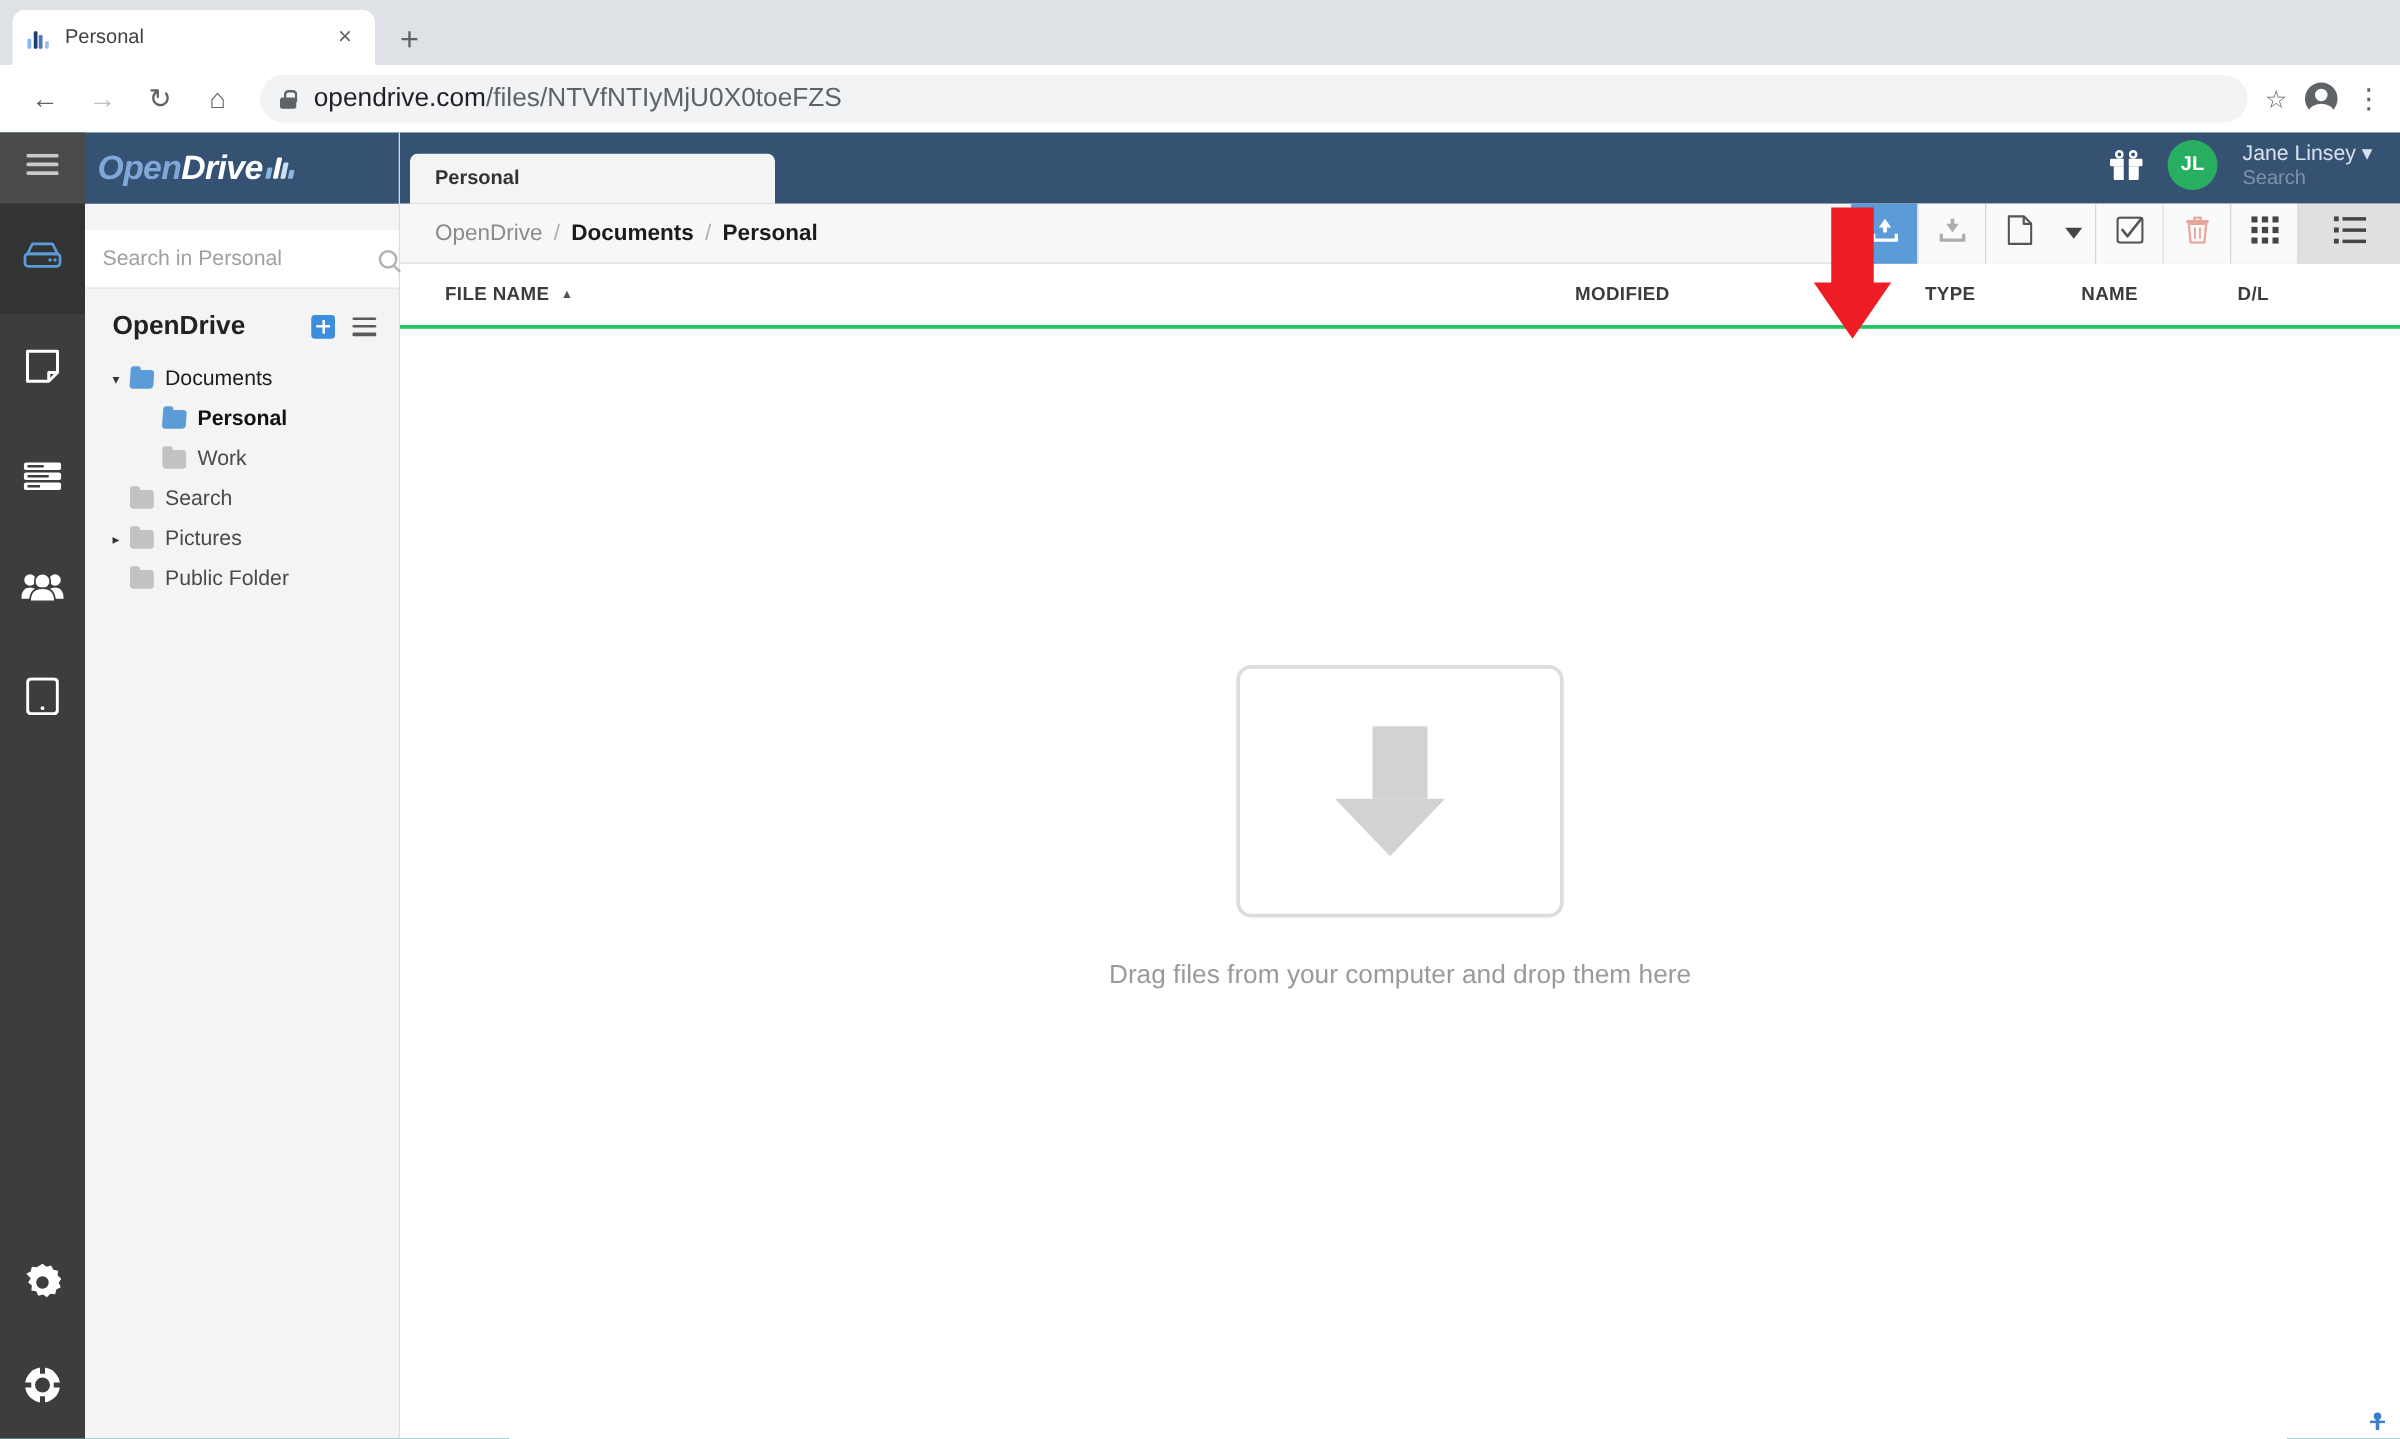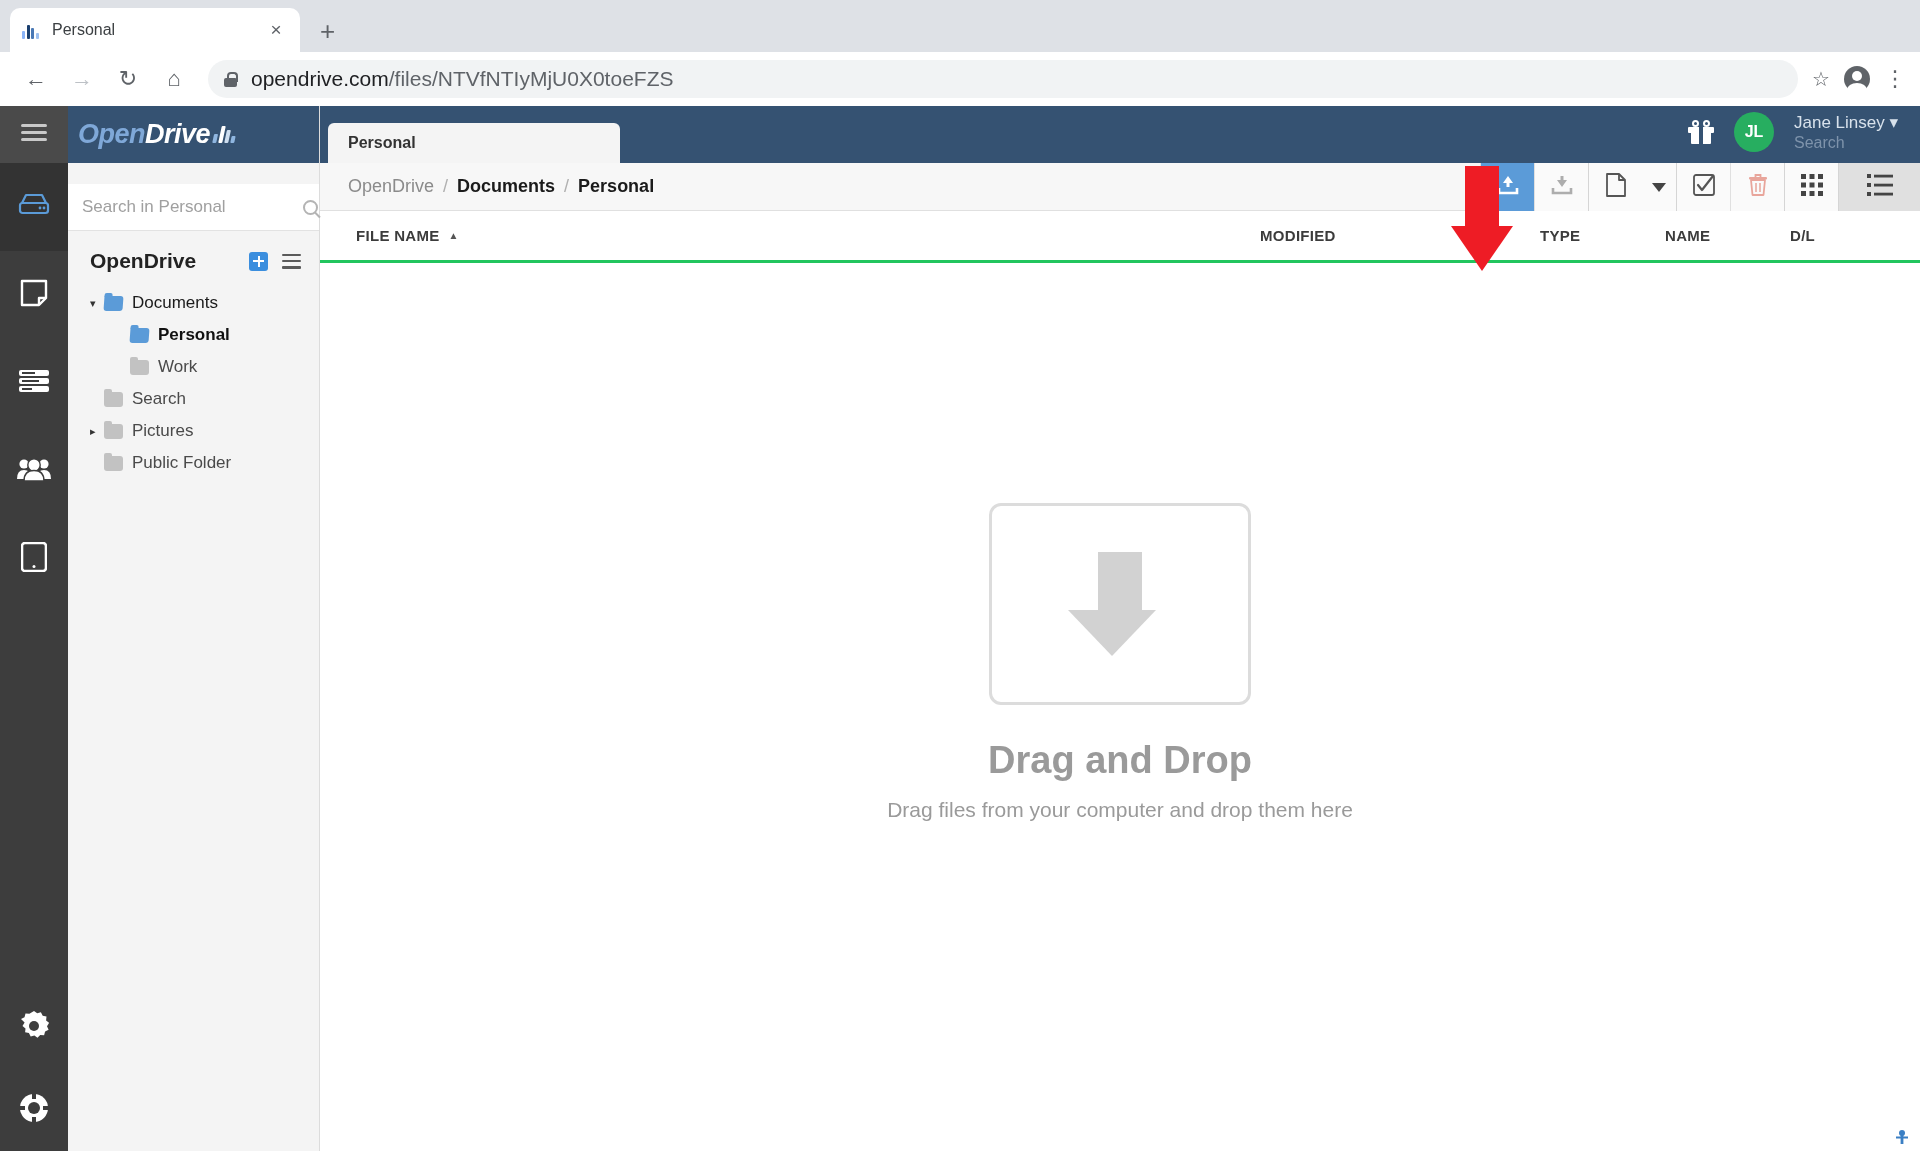--- a/index.html
+++ b/index.html
@@ -478,21 +478,20 @@
         <span class="col-dl">D/L</span>
       </div>
 
       <div class="dropzone">
         <div class="dz-box">
           <div class="dz-arrow">
             <div class="stem"></div>
               <div class="head"></div>
           </div>
         </div>
-        <div class="dz-title">Drag and Drop</div>
         <div class="dz-sub">Drag files from your computer and drop them here</div>
       </div>
 
       <span class="statusdot">
         <svg width="16" height="16" viewBox="0 0 16 16">
           <circle cx="8" cy="4" r="3" fill="#3b7fc4"></circle>
             <rect x="6.6" y="6" width="2.8" height="9" fill="#3b7fc4"></rect>
           <rect x="2" y="7.5" width="12" height="2" fill="#3b7fc4"></rect>
         </svg>
       </span>

